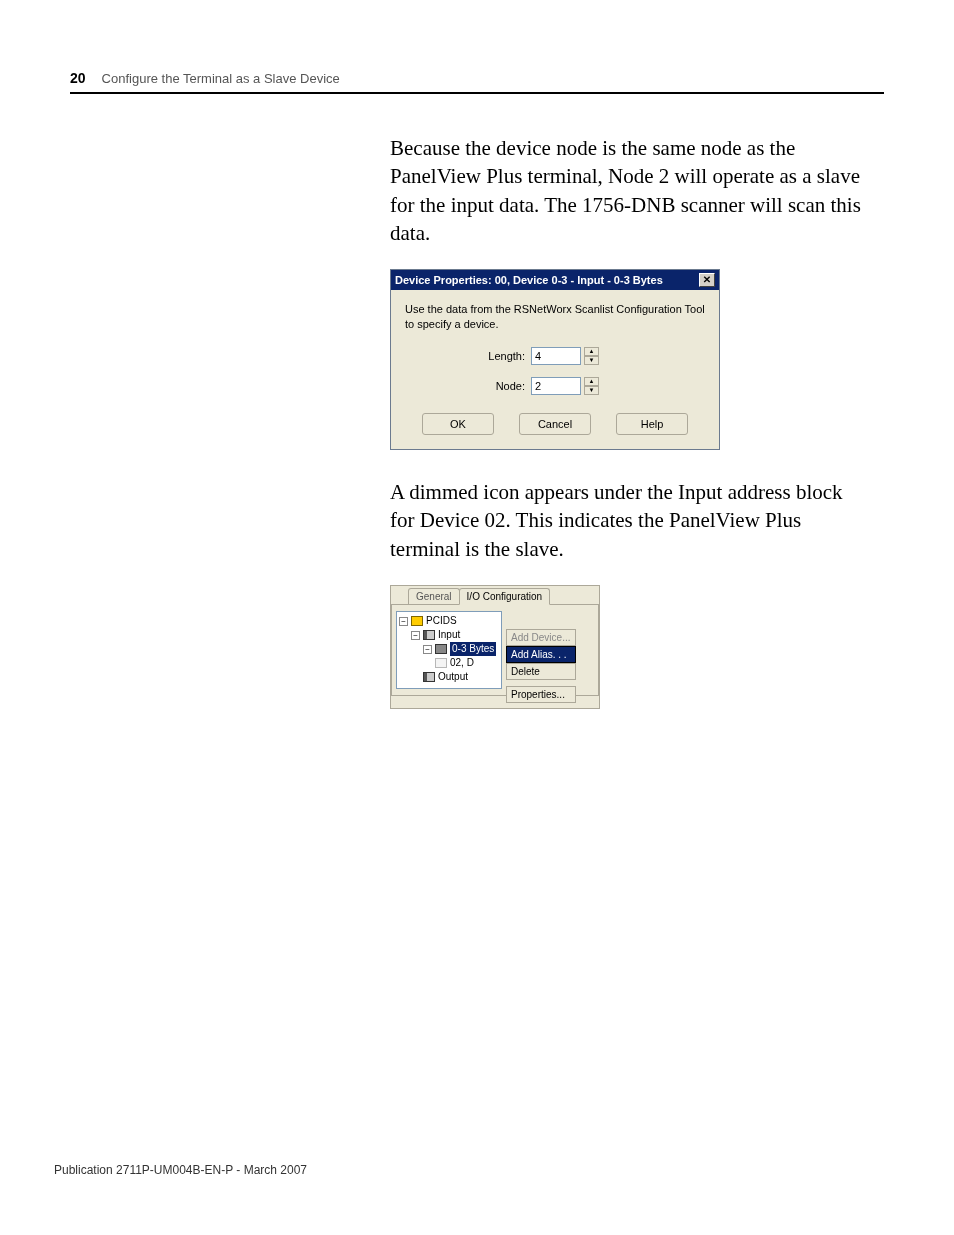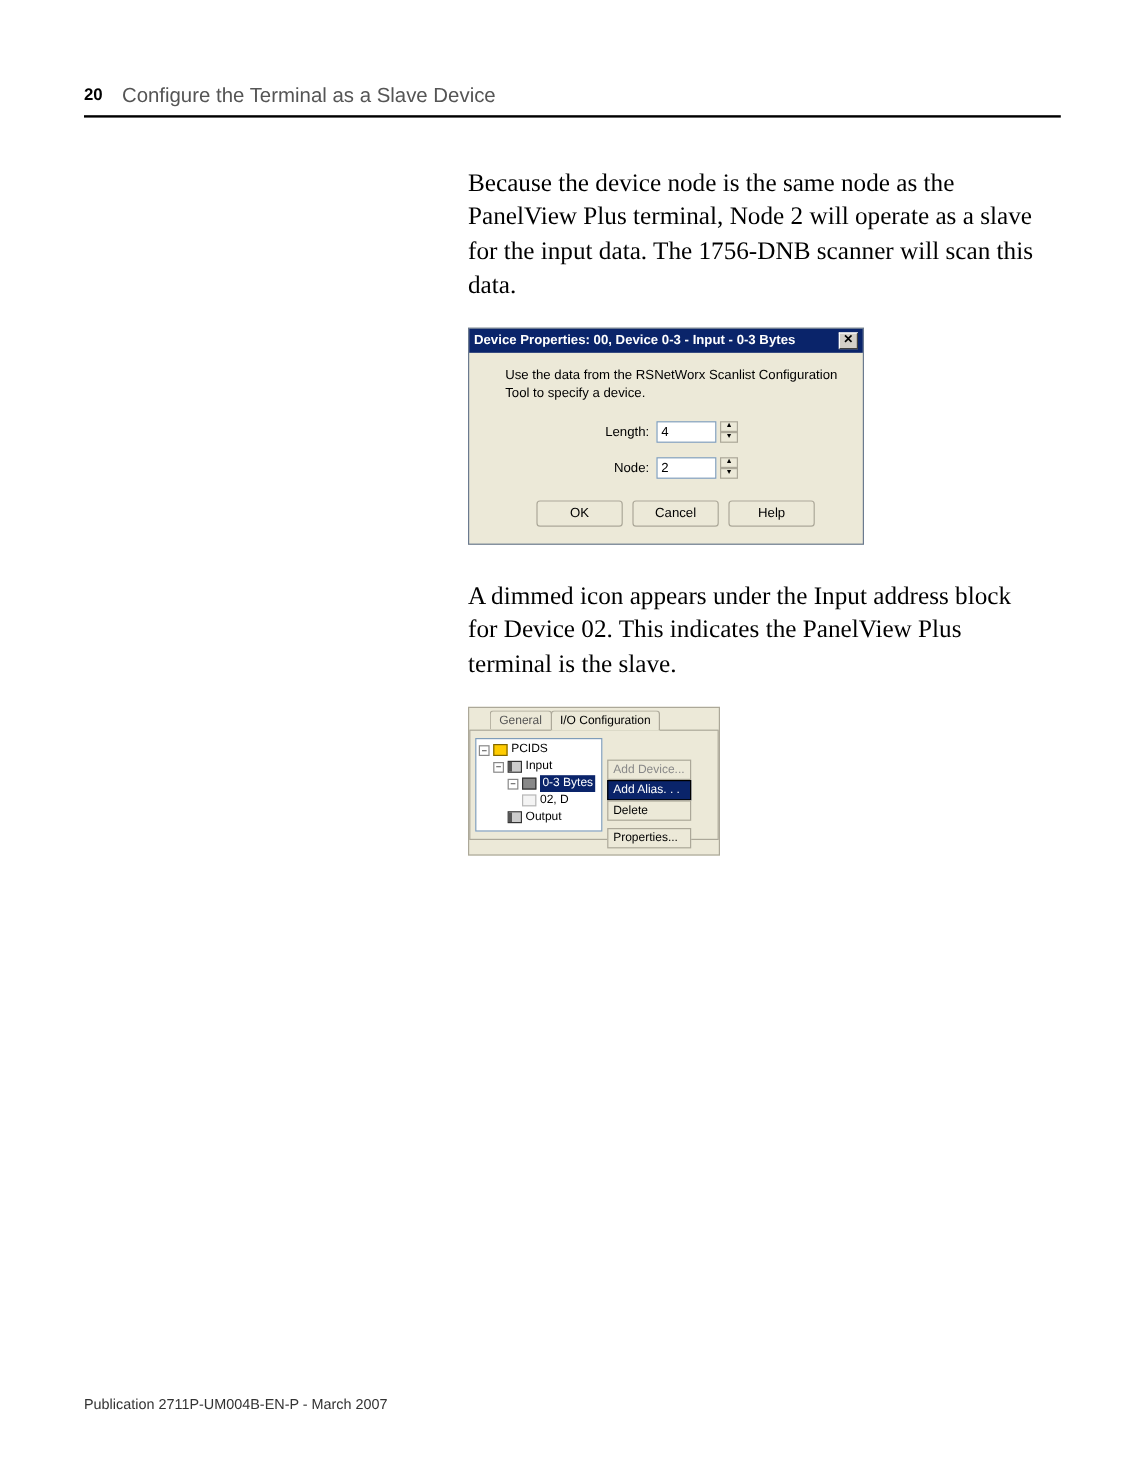--- a/index.html
+++ b/index.html
@@ -11,49 +11,49 @@
     position: relative;
     color: #000;
   }
   .page {
     padding: 70px 70px 40px 70px;
     height: 100%;
     position: relative;
   }
   .header {
     display: flex;
-    align-items: flex-start;
+    align-items: flex-end;
     gap: 16px;
     margin-bottom: 6px;
     font-family: Arial, Helvetica, sans-serif;
   }
   .page-num {
     font-weight: bold;
     font-size: 14px;
   }
   .header-title {
-    font-size: 17px;
+    font-size: 13px;
     color: #555;
   }
   .header-rule {
     border: none;
     border-top: 2px solid #000;
     margin-bottom: 40px;
   }
   .body-text {
     margin-left: 320px;
     font-size: 21px;
     line-height: 1.35;
     margin-bottom: 22px;
     max-width: 480px;
   }
   .footer {
     position: absolute;
     bottom: 58px;
-    left: 70px;
+    left: 54px;
     font-family: Arial, Helvetica, sans-serif;
     font-size: 12px;
     color: #333;
   }
 
   
   .dialog1 {
     margin-left: 320px;
     width: 330px;
     border: 1px solid #6b7a8f;
@@ -80,21 +80,21 @@
     border-right-color: #404040;
     border-bottom-color: #404040;
     color: #000;
     font-size: 10px;
     font-weight: bold;
     text-align: center;
     line-height: 12px;
     font-family: Arial, sans-serif;
   }
   .dialog1-body {
-    padding: 12px 14px 14px 30px;
+    padding: 12px 14px 14px 14px;
   }
   .instruction {
     font-size: 11px;
     margin-bottom: 16px;
     line-height: 1.3;
   }
   .field-row {
     display: flex;
     align-items: center;
     margin-bottom: 12px;
@@ -124,21 +124,21 @@
     background: #ece9d8;
     border: 1px solid #aca899;
     font-size: 6px;
     line-height: 6px;
     text-align: center;
     color: #000;
   }
   .btn-row {
     display: flex;
     justify-content: center;
-    gap: 8px;
+    gap: 25px;
     margin-top: 18px;
   }
   .win-btn {
     width: 72px;
     height: 22px;
     background: #ece9d8;
     border: 1px solid #aca899;
     border-radius: 3px;
     font-size: 11px;
     font-family: Tahoma, Arial, sans-serif;

